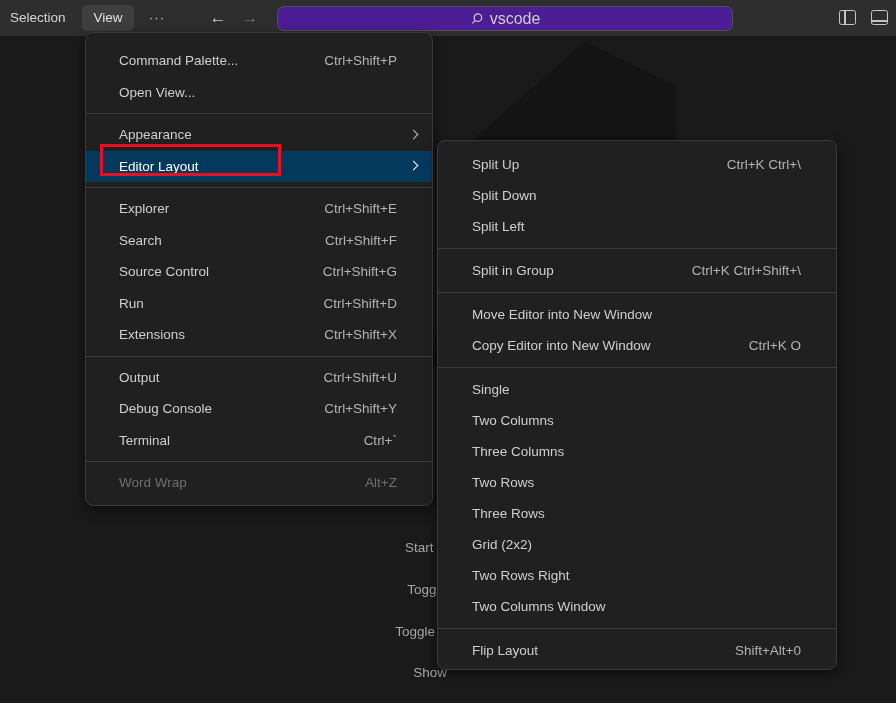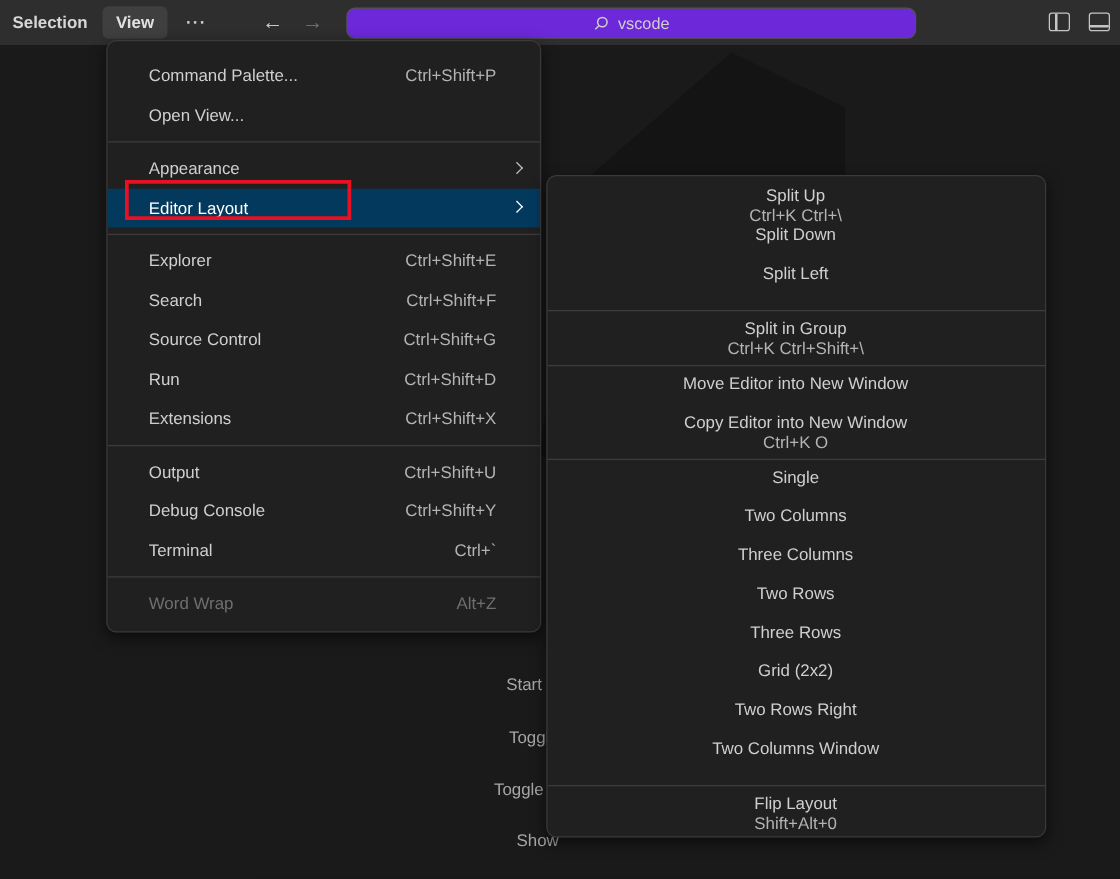--- a/index.html
+++ b/index.html
@@ -23,35 +23,35 @@
   .bg-label {
     position:absolute; left:247px; width:200px; height:22px; line-height:22px;
     text-align:right; font-size:13.5px; color:#a6a6a6; z-index:1; white-space:nowrap;
   }
 
   
   .titlebar {
     position:absolute; left:0; top:0; width:896px; height:36px;
     background:#2e2e2e; z-index:3;
   }
-  .tb-item { position:absolute; top:0; height:36px; line-height:36px; font-size:13.5px; color:#d6d6d6;font-weight:bold; }
+  .tb-item { position:absolute; top:0; height:36px; line-height:36px; font-size:13.5px; color:#d6d6d6; }
   .tb-selection { left:10px; }
   .tb-view {
     left:82px; top:5px; height:26px; line-height:26px; width:52px;
     background:#3f3f3f; border-radius:5px; text-align:center; color:#e0e0e0;
   }
   .tb-more { left:142px; width:30px; text-align:center; letter-spacing:1px; color:#cfcfcf; }
   .tb-back { left:204px; width:28px; text-align:center; font-size:17px; color:#c8c8c8; }
   .tb-fwd  { left:236px; width:28px; text-align:center; font-size:17px; color:#6d6d6d; }
 
   .command-center {
     position:absolute; left:277px; top:6px; width:456px; height:25px;
-    background:#6d28d9; border:1px solid #525252; border-radius:7px;
+    background:#4c1d95; border:1px solid #525252; border-radius:7px;
     display:flex; align-items:center; justify-content:center; gap:6px;
-    font-size:13px; color:#cfcfcf;text-align:right;
+    font-size:16px; color:#cfcfcf;text-align:right;
   }
 
   .tb-icon { position:absolute; top:10px; width:17px; height:15px;
     border:1.5px solid #c5c5c5; border-radius:2.5px; }
   .tb-icon-sidebar { left:839px; }
   .tb-icon-sidebar .inner { position:absolute; left:4px; top:0; bottom:0; width:1.5px; background:#c5c5c5; }
   .tb-icon-panel { left:871px; }
   .tb-icon-panel .inner { position:absolute; left:0; right:0; bottom:2.5px; height:1.5px; background:#c5c5c5; }
 
   
@@ -60,21 +60,21 @@
     box-shadow:0 4px 12px rgba(0,0,0,.55);
   }
   .view-menu { left:85px; top:32px; width:348px; padding:12px 0 6px; z-index:5; }
   .submenu   { left:437px; top:140px; width:400px; padding:8px 0 3px; z-index:10; }
 
   .menu-row {
     position:relative; display:flex; align-items:center;
     font-size:13.5px; color:#cfcfcf; white-space:nowrap;
   }
   .view-menu .menu-row { height:31.5px; padding:0 35px 0 33px; }
-  .submenu  .menu-row { height:31px;   padding:0 35px 0 34px;flex-direction:column; }
+  .submenu  .menu-row { height:31px;   padding:0 35px 0 34px; }
   .menu-row .label { flex:1; }
   .menu-row .shortcut { color:#b3b3b3; font-size:13.5px; }
   .menu-row.selected { background:#04395e; color:#ffffff; }
   .menu-row.disabled { color:#6f6f6f; }
   .menu-row.disabled .shortcut { color:#6f6f6f; }
 
   .menu-sep { height:1px; background:#3c3c3c; }
   .view-menu .menu-sep { margin:5px 0; }
   .submenu  .menu-sep { margin:6px 0; }
 

